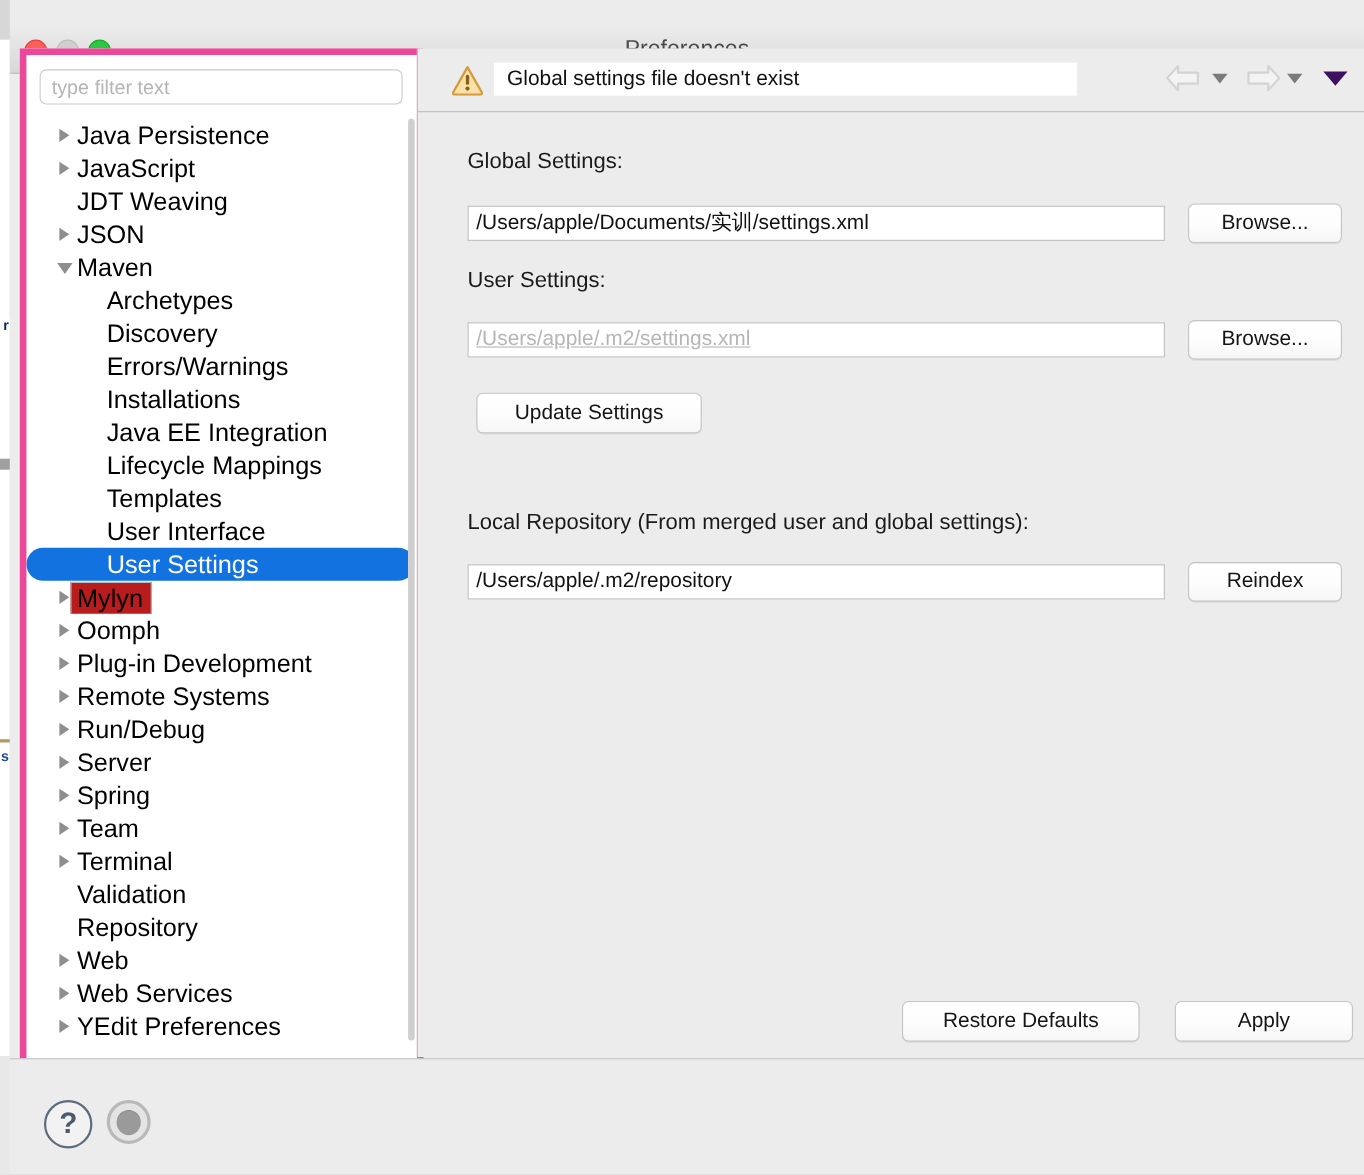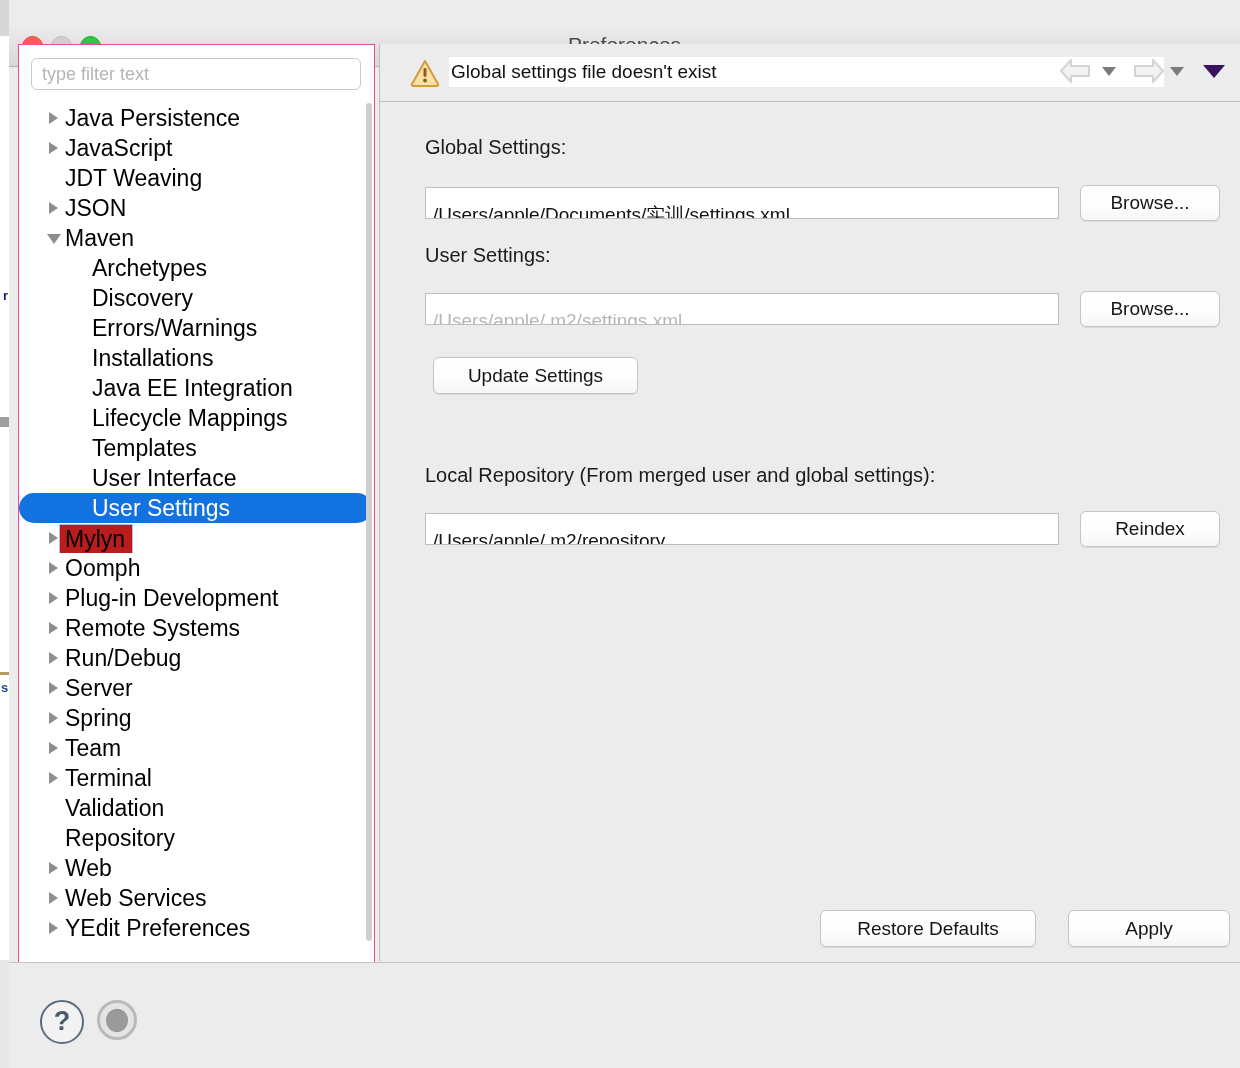--- a/index.html
+++ b/index.html
@@ -49,21 +49,21 @@
   .dot { width: 19px; height: 19px; border-radius: 50%; }
   .dot.red    { background: #fc6058; border: 1px solid #e0443e; }
   .dot.yellow { background: #cfcfcf; border: 1px solid #bdbdbd; }
   .dot.green  { background: #27ca40; border: 1px solid #1aab29; }
 
   
   .tree-panel {
     position: absolute; left: 9px; top: 44px;
     width: 355px; height: 917px;
     background: #ffffff;
-    border: 1px solid #ec4899;
+    border: 6px solid #ec4899;
     overflow: hidden;
   }
   .filter-wrap { position:absolute; left: 12px; top: 13px; width: 330px; }
   .filter-input {
     width: 100%; box-sizing: border-box;
     height: 32px; border: 1px solid #cacaca; border-radius: 6px;
     background: #fff; font-size: 18px; color: #333;
     padding: 0 10px; outline: none;
     font-family: "Liberation Sans", sans-serif;
   }
@@ -119,24 +119,24 @@
   .content {
     position: absolute; left: 370px; top: 44px;
     width: 861px; height: 917px;
     background: #ececec;
     border-left: 1px solid #bfbfbf;
   }
   .msg-area { position: absolute; left: 0; top: 0; width: 861px; height: 58px; }
   .warn-icon { position: absolute; left: 30px; top: 15px; width: 30px; height: 28px; }
   .msg-field {
     position: absolute; left: 69px; top: 13px;
-    width: 715px; height: 30px;
+    width: 530px; height: 30px;
     background: #ffffff;
     font-size: 19px; color: #111;
-    line-height: 30px; padding-left: 2px;
+    line-height: 30px; padding-left: 12px;
     box-sizing: border-box;
     overflow: hidden; white-space: nowrap;
   }
   .msg-sep { position: absolute; left: 0; top: 57px; width: 861px; height: 1px; background: #bfbfbf; }
 
   .nav-btns { position: absolute; right: 10px; top: 10px; display: flex; align-items: center; gap: 3px; }
   .nav-arrow { width: 42px; height: 34px; }
   .nav-caret {
     width: 0; height: 0;
     border-left: 7px solid transparent;
@@ -146,21 +146,21 @@
   }
   .nav-caret.purple { border-top-color: #3c1260; border-left-width: 11px; border-right-width: 11px; border-top-width: 13px; margin-left: 10px; }
 
   .form { position: absolute; left: 0; top: 58px; width: 861px; height: 859px; }
   .f-label { position: absolute; font-size: 20px; color: #1a1a1a; white-space: nowrap; }
   .f-input {
     position: absolute; box-sizing: border-box;
     height: 32px; background: #ffffff;
     border: 1px solid #bdbdbd;
     font-size: 19px; color: #111;
-    line-height: 30px; padding: 12px 7px;
+    line-height: 30px; padding: 0 7px;
     overflow: hidden; white-space: nowrap;
   }
   .f-input.placeholder { color: #b6b6b6; }
   .btn {
     position: absolute; box-sizing: border-box;
     background: linear-gradient(to bottom, #ffffff 0%, #fdfdfd 55%, #f6f6f6 100%);
     border: 1px solid #c4c4c4; border-radius: 6px;
     font-size: 19px; color: #151515;
     text-align: center;
     box-shadow: 0 1px 0 rgba(0,0,0,0.07);

